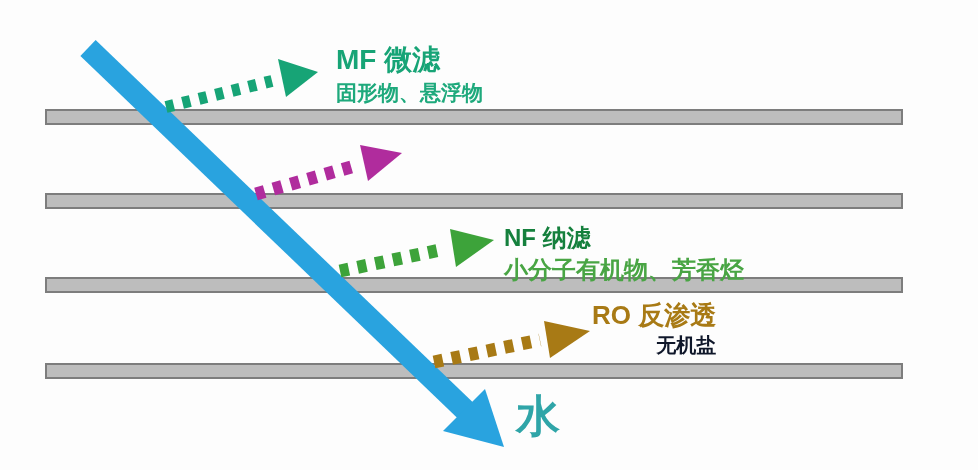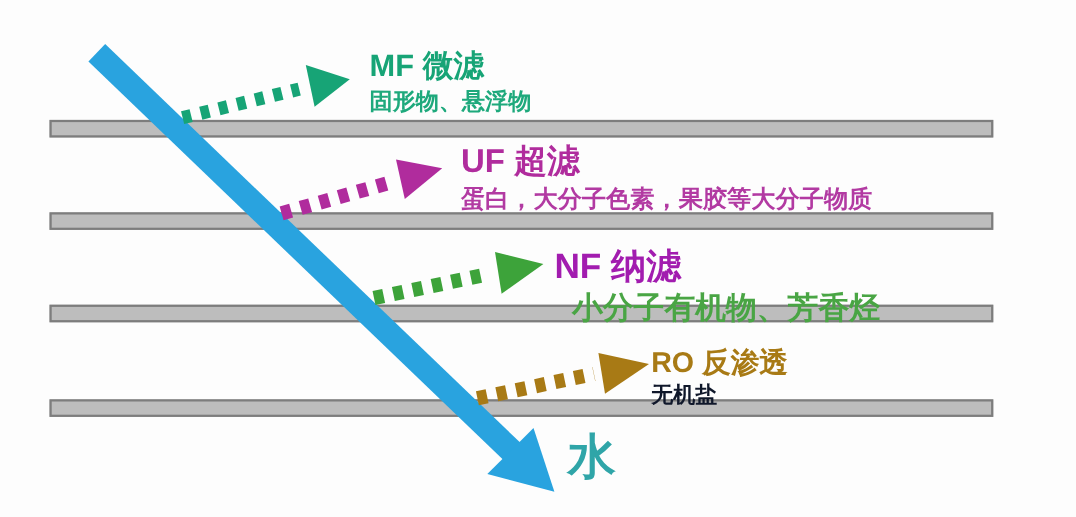--- a/index.html
+++ b/index.html
@@ -29,23 +29,23 @@
   .label-group{position:absolute;z-index:3;white-space:nowrap;}
   .label-main{font-weight:bold;line-height:1;}
   .label-sub{font-weight:bold;line-height:1;margin-top:8px;}
   #mf-group{left:336px;top:46px;}
   #mf-group .label-main{font-size:28px;color:#17a476;}
   #mf-group .label-sub{font-size:21px;color:#1ea97c;}
   #uf-group{left:419px;top:132px;}
   #uf-group .label-main{font-size:30px;color:#b02c9d;}
   #uf-group .label-sub{font-size:22px;color:#b23aa2;}
   #nf-group{left:504px;top:226px;}
-  #nf-group .label-main{font-size:32px;color:#a21caf;}
-  #nf-group .label-sub{font-size:28px;color:#49a544;margin-left:16px;}
-  #ro-group{left:592px;top:316px;}
+  #nf-group .label-main{font-size:24px;color:#15803d;}
+  #nf-group .label-sub{font-size:24px;color:#49a544;}
+  #ro-group{left:592px;top:302px;text-align:right;}
   #ro-group .label-main{font-size:26px;color:#a87a15;}
   #ro-group .label-sub{font-size:20px;color:#0f172a;margin-top:7px;}
   #water-label{
     position:absolute;left:516px;top:394px;z-index:3;
     font-size:44px;font-weight:bold;color:#2fa5a8;line-height:1;
   }
 </style>
 </head>
 <body>
 
@@ -82,24 +82,20 @@
       <path d="M 434 362 L 540 340" fill="none" stroke-width="13" stroke-dasharray="9 9" stroke="#a87a15"></path>
       <polygon points="590,331 550,358 544,321" fill="#a87a15"></polygon>
     </g>
   </svg>
 
   <div class="label-group" id="mf-group">
     <div class="label-main">MF 微滤</div>
     <div class="label-sub">固形物、悬浮物</div>
   </div>
 
-  <div class="label-group" id="uf-group">
-    <div class="label-main">UF 超滤</div>
-    <div class="label-sub">蛋白，大分子色素，果胶等大分子物质</div>
-  </div>
 
   <div class="label-group" id="nf-group">
     <div class="label-main">NF 纳滤</div>
     <div class="label-sub">小分子有机物、芳香烃</div>
   </div>
 
   <div class="label-group" id="ro-group">
     <div class="label-main">RO 反渗透</div>
     <div class="label-sub">无机盐</div>
   </div>

